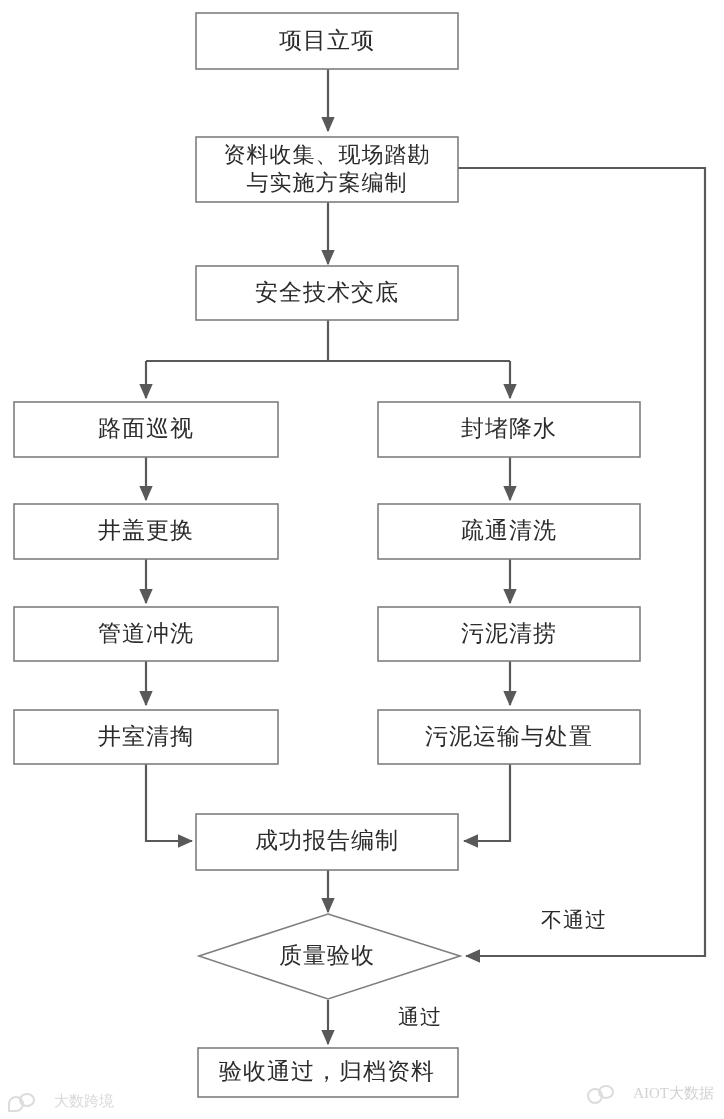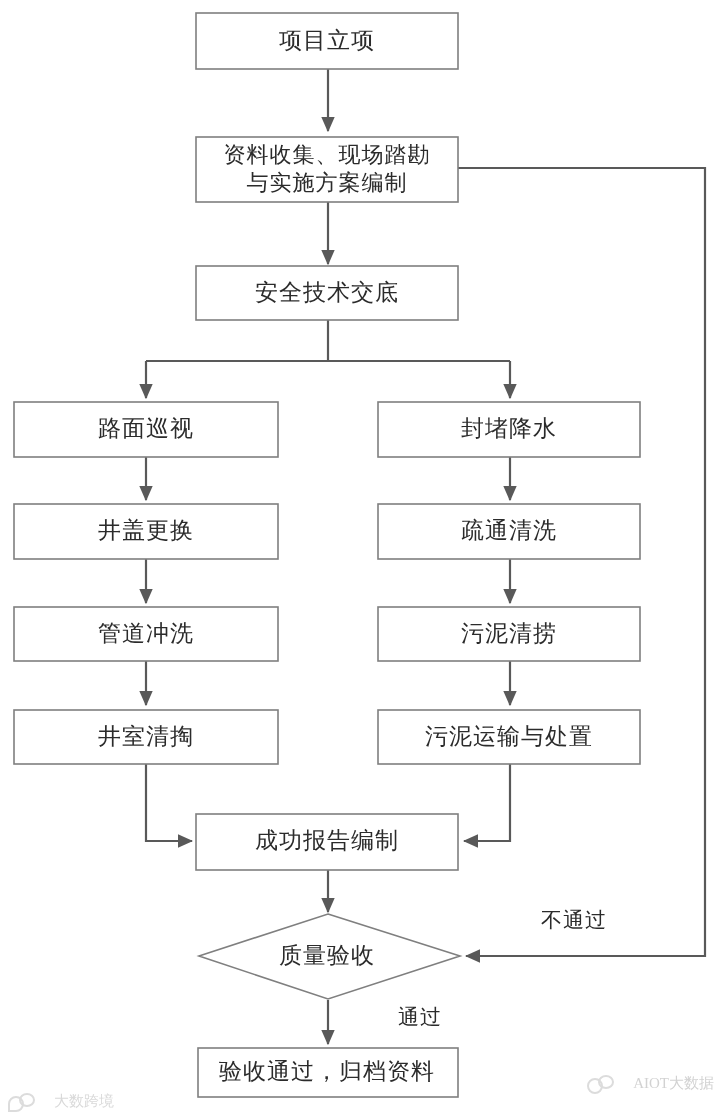--- a/index.html
+++ b/index.html
@@ -61,21 +61,21 @@
     display: flex;
     align-items: center;
     gap: 20px;
     font-family: Liberation Serif, serif;
     font-size: 15px;
     color: #d9d9d9;
     user-select: none;
     white-space: nowrap;
   }
   .wm-left { left: 8px; bottom: 8px; }
-  .wm-right { right: 10px; bottom: 26px; color: #d2d2d2; }
+  .wm-right { right: 10px; bottom: 16px; color: #d2d2d2; }
   .wm-mark {
     width: 26px;
     height: 18px;
     position: relative;
     flex: none;
   }
   .wm-mark::before {
     content: "";
     position: absolute;
     left: 0; top: 3px;

